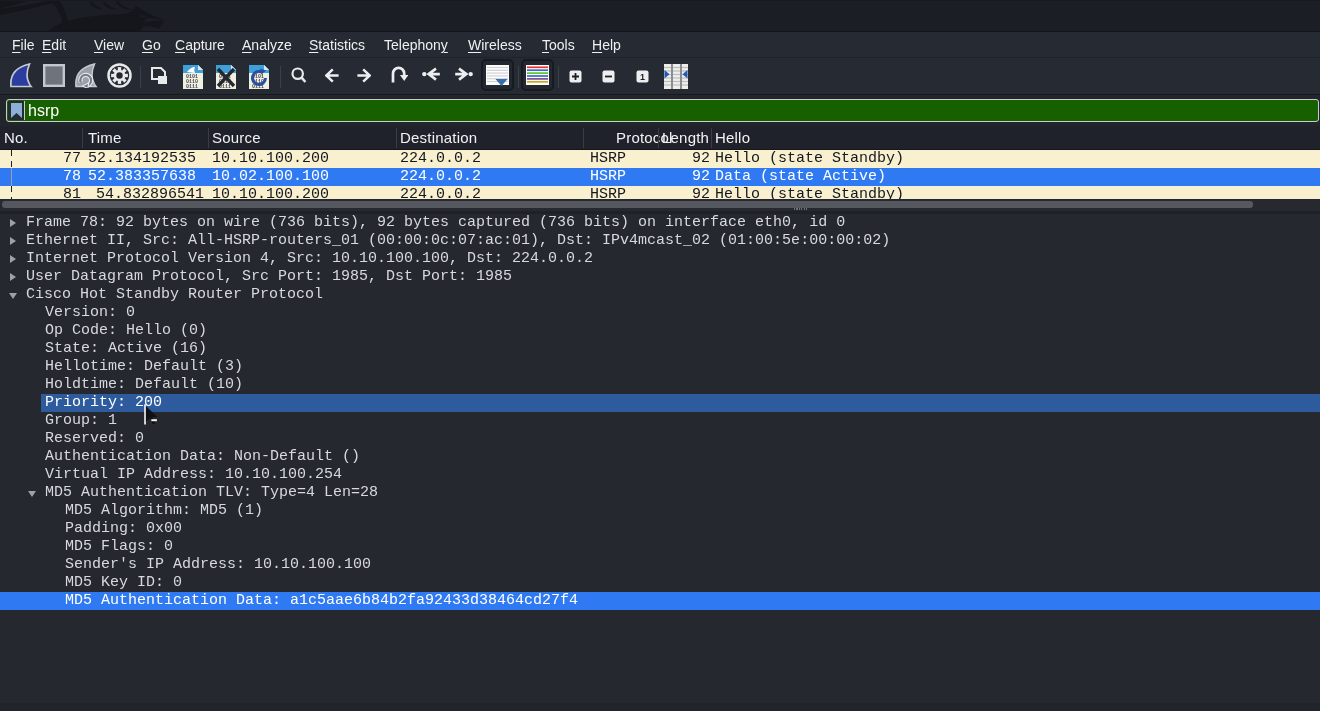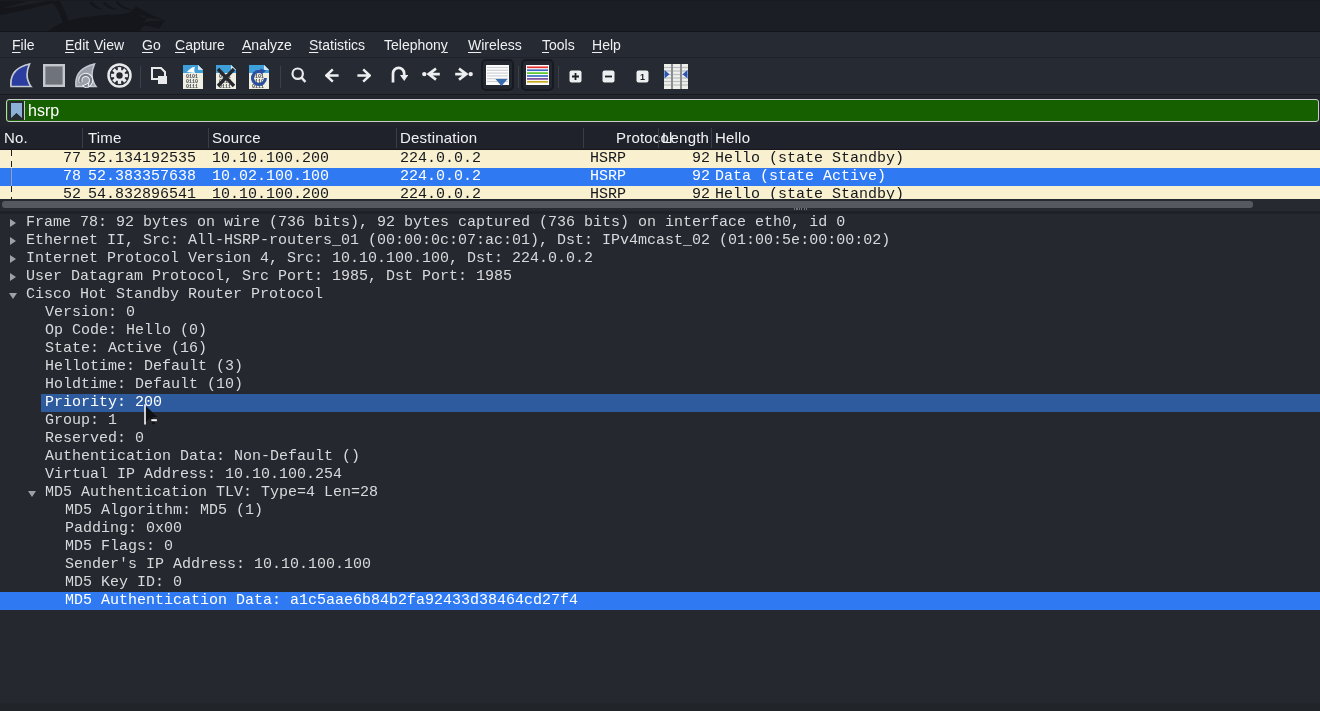--- a/index.html
+++ b/index.html
@@ -58,21 +58,21 @@
       <path d="M104.8,1.4 C108,5.6 112.3,8.2 117.3,9.3 C111.5,10 106,7.4 102.8,3.2 Z"></path>
       <path d="M117.8,1 C121.5,5.6 126.8,8.7 132.8,9.7 C126,10.6 119.8,7.5 115.8,2.8 Z"></path>
     </g>
     <path d="M139.2,14.2 L146.8,16.8 L144.6,18 L139.6,15.9 Z" fill="#1b1d24"></path>
   </svg>
   <div class="abs" style="left:0;top:0;width:1320px;height:1px;background:#171a1f"></div>
 </div>
 
 <div id="menubar" class="abs">
   <div class="mi" style="left:12px"><u>F</u>ile</div>
-  <div class="mi" style="left:65px"><u>E</u>dit</div>
+  <div class="mi" style="left:42px"><u>E</u>dit</div>
   <div class="mi" style="left:94px"><u>V</u>iew</div>
   <div class="mi" style="left:142px"><u>G</u>o</div>
   <div class="mi" style="left:175px"><u>C</u>apture</div>
   <div class="mi" style="left:242px"><u>A</u>nalyze</div>
   <div class="mi" style="left:309px"><u>S</u>tatistics</div>
   <div class="mi" style="left:384px">Telephon<u>y</u></div>
   <div class="mi" style="left:468px"><u>W</u>ireless</div>
   <div class="mi" style="left:542px"><u>T</u>ools</div>
   <div class="mi" style="left:592px"><u>H</u>elp</div>
 </div>
@@ -283,22 +283,22 @@
   <div class="prow bluesel" style="top:42px">
     <span class="cell" style="left:63px">78</span>
     <span class="cell" style="left:88px">52.383357638</span>
     <span class="cell" style="left:212px">10.02.100.100</span>
     <span class="cell" style="left:400px">224.0.0.2</span>
     <span class="cell" style="left:590px">HSRP</span>
     <span class="cell" style="left:692px">92</span>
     <span class="cell" style="left:715px">Data (state Active)</span>
   </div>
   <div class="prow beige" style="top:60px">
-    <span class="cell" style="left:63px">52</span>
-    <span class="cell" style="left:88px">54.832896541</span>
+    <span class="cell" style="left:63px">81</span>
+    <span class="cell" style="left:96px">54.832896541</span>
     <span class="cell" style="left:212px">10.10.100.200</span>
     <span class="cell" style="left:400px">224.0.0.2</span>
     <span class="cell" style="left:590px">HSRP</span>
     <span class="cell" style="left:692px">92</span>
     <span class="cell" style="left:715px">Hello (state Standby)</span>
   </div>
   <div class="dashdark" style="top:24px;height:18px"></div>
   <div class="dashlight" style="top:42px;height:18px"></div>
   <div class="dashdark" style="top:60px;height:13px"></div>
   <div id="hscroll">

